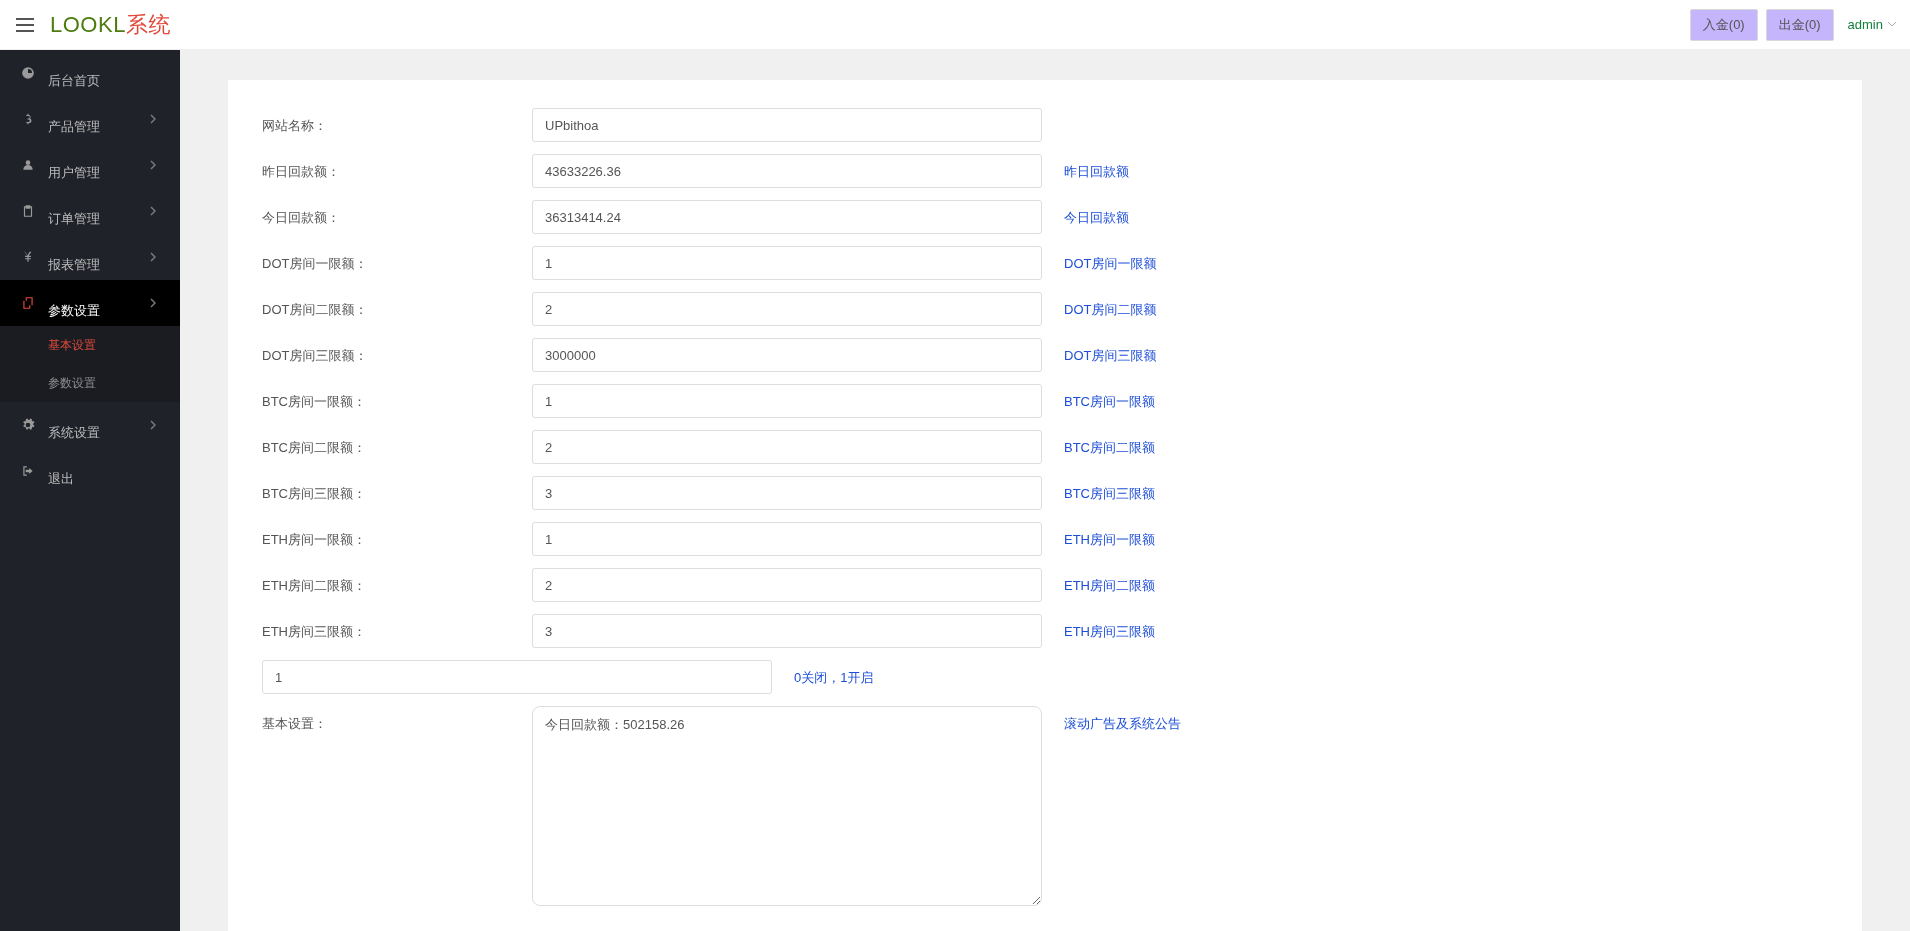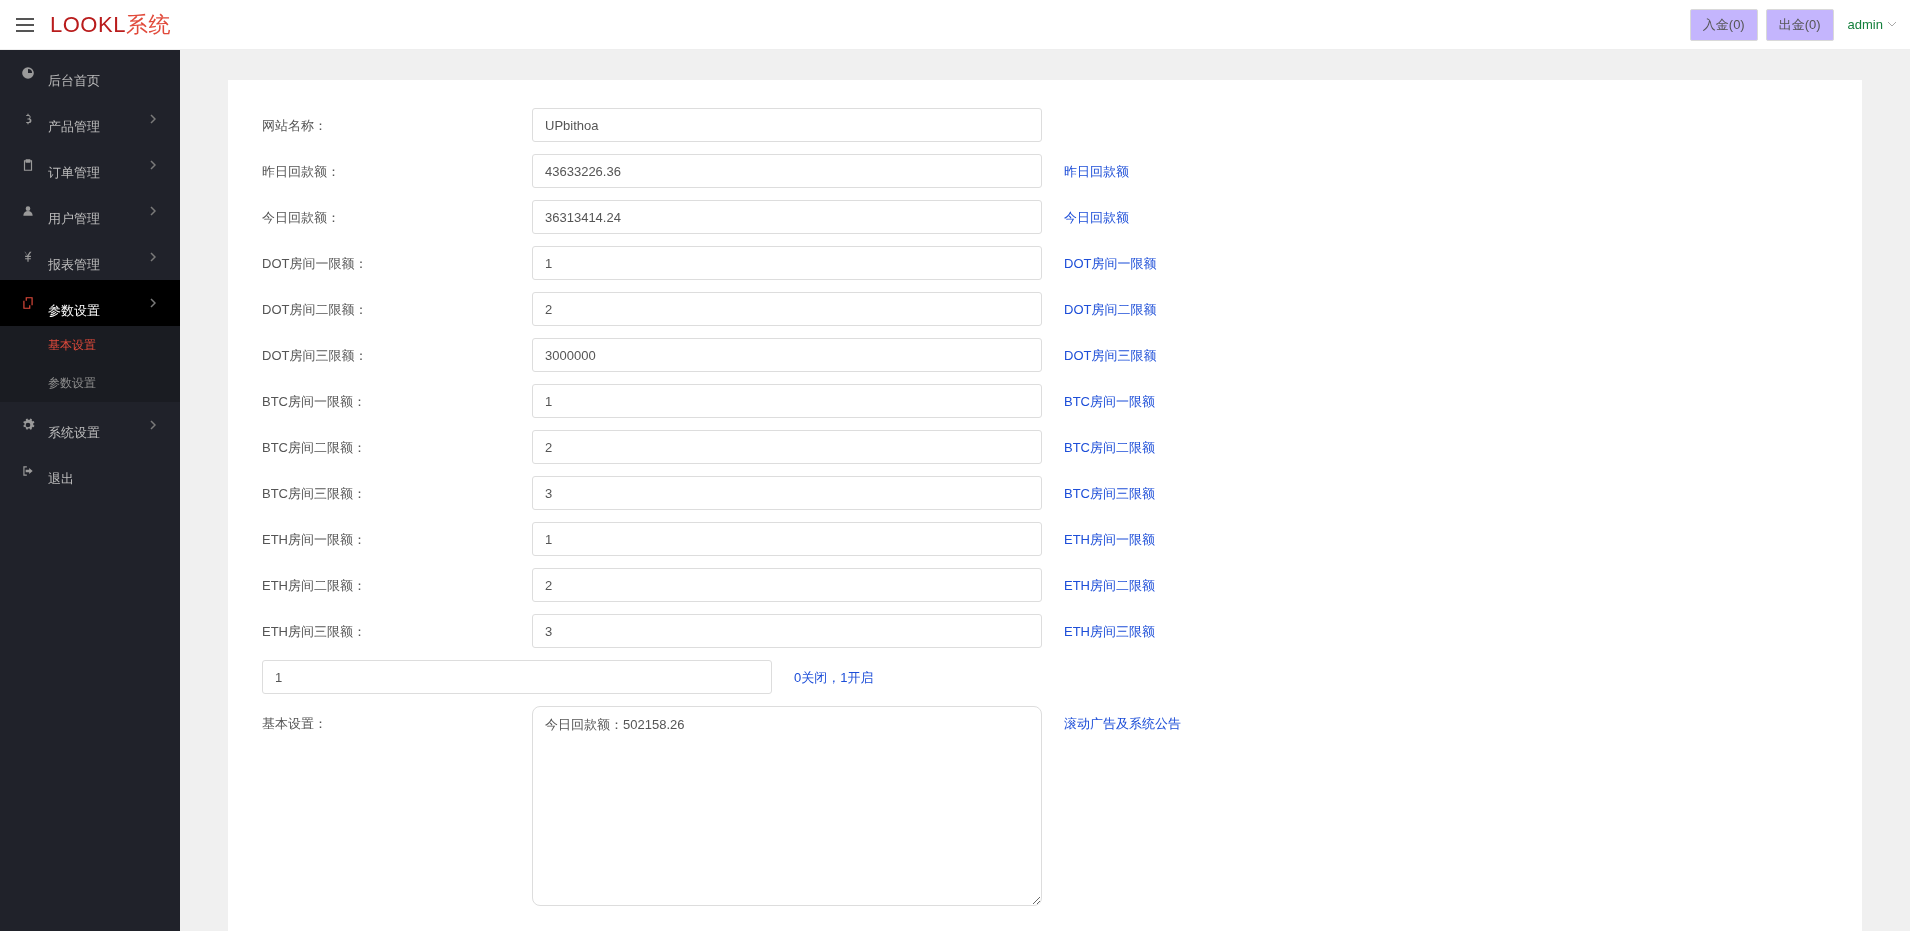--- a/index.html
+++ b/index.html
@@ -6,21 +6,21 @@
   html, body { height: 100%; }
   body { font-family: "Microsoft YaHei", -apple-system, sans-serif; font-size: 13px; color: #494949; background: #f0f0f0; }
 
   
   .topbar {
     height: 50px; background: #fff; border-bottom: 1px solid #eee;
     display: flex; align-items: center; padding: 0 14px; position: fixed; top:0; left:0; right:0; z-index: 20;
   }
   .hamburger { width: 22px; height: 22px; cursor: pointer; display:inline-flex; align-items:center; justify-content:center; color:#444; }
   .brand { margin-left: 14px; font-size: 22px; font-family: "Arial", sans-serif; letter-spacing: 0.5px; }
-  .brand .dark { color: #b91c1c; font-weight: 500; }
+  .brand .dark { color: #4d7c0f; font-weight: 500; }
   .brand .accent { color: #e14a3b; font-weight: 500; }
   .topbar-spacer { flex: 1; }
   .top-btn {
     background: #c4b5fd; border: 1px solid #d9d9d9; border-radius: 2px;
     padding: 6px 12px; margin-left: 8px; font-size: 13px; color: #555; cursor: pointer;
   }
   .top-admin {
     display: inline-flex; align-items: center; margin-left: 14px; color: #15803d; font-size: 13px; cursor: pointer;
   }
   .top-admin .caret { margin-left: 5px; }
@@ -114,37 +114,37 @@
       <span class="nav-label">产品管理</span>
       <span class="chevron">
         <svg width="6" height="10" viewBox="0 0 6 10">
           <path d="M1 1 L5 5 L1 9" fill="none" stroke="currentColor" stroke-width="1.5"></path>
         </svg>
       </span>
     </div>
     <div class="nav-item">
       <span class="nav-icon">
         <svg width="14" height="14" viewBox="0 0 24 24" fill="currentColor">
+          <path d="M12 12a4 4 0 100-8 4 4 0 000 8zm-8 8a8 8 0 1116 0H4z"></path>
+        </svg>
+      </span>
+      <span class="nav-label">用户管理</span>
+      <span class="chevron">
+        <svg width="6" height="10" viewBox="0 0 6 10">
+          <path d="M1 1 L5 5 L1 9" fill="none" stroke="currentColor" stroke-width="1.5"></path>
+        </svg>
+      </span>
+    </div>
+    <div class="nav-item">
+      <span class="nav-icon">
+        <svg width="14" height="14" viewBox="0 0 24 24" fill="currentColor">
           <path d="M8 2h8v2h3v18H5V4h3V2zm-1 4v14h10V6h-1v2H8V6H7z"></path>
         </svg>
       </span>
       <span class="nav-label">订单管理</span>
-      <span class="chevron">
-        <svg width="6" height="10" viewBox="0 0 6 10">
-          <path d="M1 1 L5 5 L1 9" fill="none" stroke="currentColor" stroke-width="1.5"></path>
-        </svg>
-      </span>
-    </div>
-    <div class="nav-item">
-      <span class="nav-icon">
-        <svg width="14" height="14" viewBox="0 0 24 24" fill="currentColor">
-          <path d="M12 12a4 4 0 100-8 4 4 0 000 8zm-8 8a8 8 0 1116 0H4z"></path>
-        </svg>
-      </span>
-      <span class="nav-label">用户管理</span>
       <span class="chevron">
         <svg width="6" height="10" viewBox="0 0 6 10">
           <path d="M1 1 L5 5 L1 9" fill="none" stroke="currentColor" stroke-width="1.5"></path>
         </svg>
       </span>
     </div>
     <div class="nav-item">
       <span class="nav-icon">
         <svg width="14" height="14" viewBox="0 0 24 24" fill="currentColor">
           <path d="M6 3l5 7h-4v2h4v2h-4v2h4v4h2v-4h4v-2h-4v-2h4v-2h-4l5-7h-3l-4 6-4-6H6z"></path>

